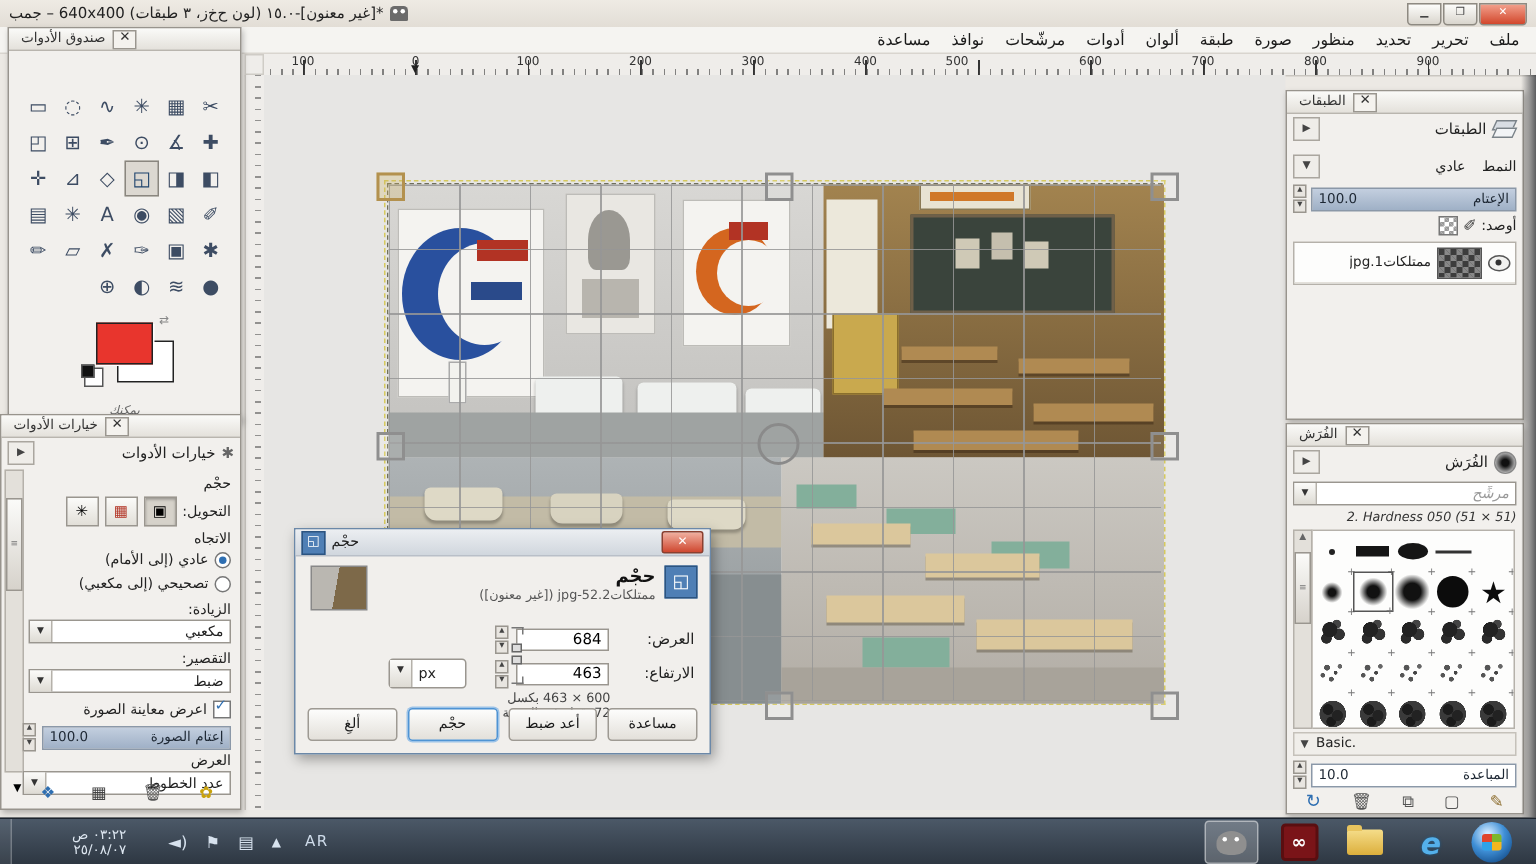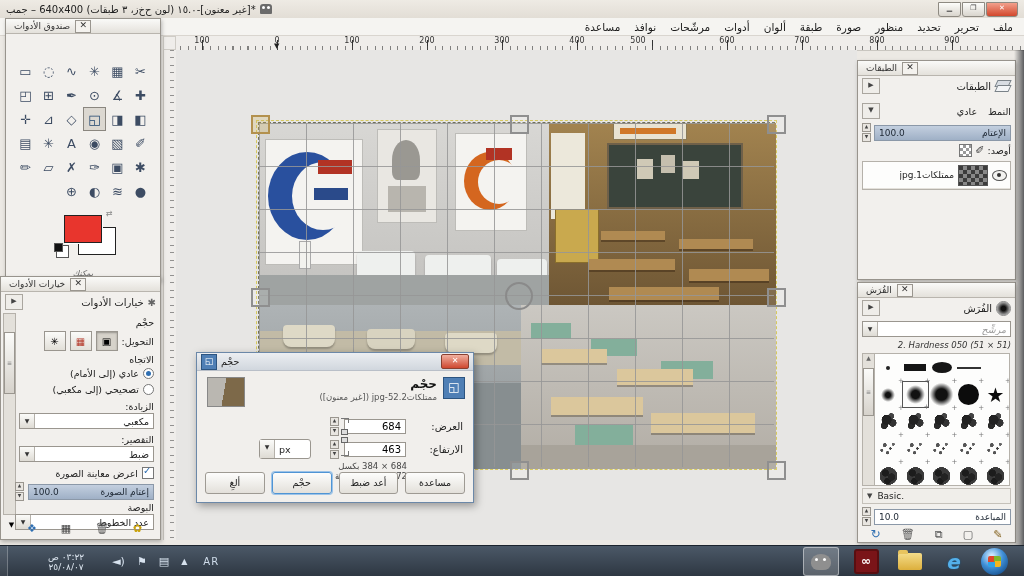--- a/index.html
+++ b/index.html
@@ -194,21 +194,21 @@
   #dlg-info{position:absolute;right:66px;top:108px;text-align:right;font-size:8.5px;color:#444;line-height:10px;}
   #dlg-btns{position:absolute;left:8px;right:8px;bottom:8px;display:flex;direction:rtl;gap:7px;}
   .gbtn{flex:1;height:20px;border:1px solid #9e9a93;border-radius:3px;background:linear-gradient(#fdfdfc,#e3e0da);
     font-size:9.5px;color:#1a1a1a;text-align:center;line-height:19px;}
   .gbtn.default{border-color:#4f94d4;box-shadow:0 0 0 1px #9cc3e8;}
   
   #taskbar{left:0;top:545px;width:1024px;height:31px;z-index:40;
     background:linear-gradient(rgba(70,84,100,.96),rgba(38,48,60,.96));border-top:1px solid #1c242e;
     display:flex;align-items:center;direction:ltr;color:#dfe8f2;}
   #showdesk{width:7px;height:31px;border-right:1px solid rgba(255,255,255,.25);background:rgba(255,255,255,.06);}
-  #clock{margin-left:40px;font-size:9px;line-height:10px;text-align:center;direction:rtl;}
+  #clock{margin-left:40px;font-size:9px;line-height:10px;text-align:right;direction:rtl;}
   #tray{display:flex;align-items:center;gap:12px;margin-left:28px;font-size:11px;color:#d7e2ee;}
   #tray .sm{font-size:8px;}
   #lang{font-size:10px;letter-spacing:1px;color:#cfdcea;margin-left:16px;}
   #apps{margin-left:auto;display:flex;align-items:center;gap:10px;margin-right:10px;}
   .appbtn{width:34px;height:27px;display:flex;align-items:center;justify-content:center;border-radius:3px;}
   .appbtn.active{background:rgba(255,255,255,.22);border:1px solid rgba(255,255,255,.45);}
   #gimp-ic{width:20px;height:16px;background:#8f8f8f;border-radius:50% 50% 40% 40%;position:relative;}
   #gimp-ic:after{content:"";position:absolute;left:4px;top:4px;width:3px;height:3px;background:#fff;border-radius:50%;box-shadow:8px 0 0 #fff;}
   #redapp{width:21px;height:21px;background:#7a1418;border:2px solid #5a0e10;border-radius:3px;color:#fff;
     font-size:12px;font-weight:bold;line-height:20px;text-align:center;}
@@ -456,21 +456,21 @@
       <span class="slider" style="flex:1;">
         <span class="lab">إعتام الصورة</span>
         <span class="num">100.0</span>
       </span>
       <span class="spin">
           <b>▲</b>
           <b>▼</b>
         </span>
     </div>
     <div class="to-row" style="top:225px;">
-      <span class="optlabel">البوصة</span>
+      <span class="optlabel">العرض</span>
     </div>
     <div class="to-row" style="top:237px;left:14px;">
       <span class="combo" style="flex:1;">
         <span class="val">عدد الخطوط</span>
         <span class="drop">▼</span>
       </span>
     </div>
     <div class="to-icons" style="top:244px;left:2px;right:140px;">
         <span style="font-size:7px;">▼</span>
       </div>
@@ -676,21 +676,21 @@
         <span class="drop">▼</span>
       </span>
     </div>
     <div id="chain">
         <span class="links">
           <i></i>
           <i></i>
         </span>
       </div>
     <div id="dlg-info">
-      <div>684 × 384 بكسل</div>
+      <div>600 × 463 بكسل</div>
       <div>72 نقطة في البوصة</div>
     </div>
     <div id="dlg-btns">
         <div class="gbtn">مساعدة</div>
         <div class="gbtn">أعد ضبط</div>
         <div class="gbtn default">حجْم</div>
         <div class="gbtn">ألغِ</div>
       </div>
   </div>
 </div>

